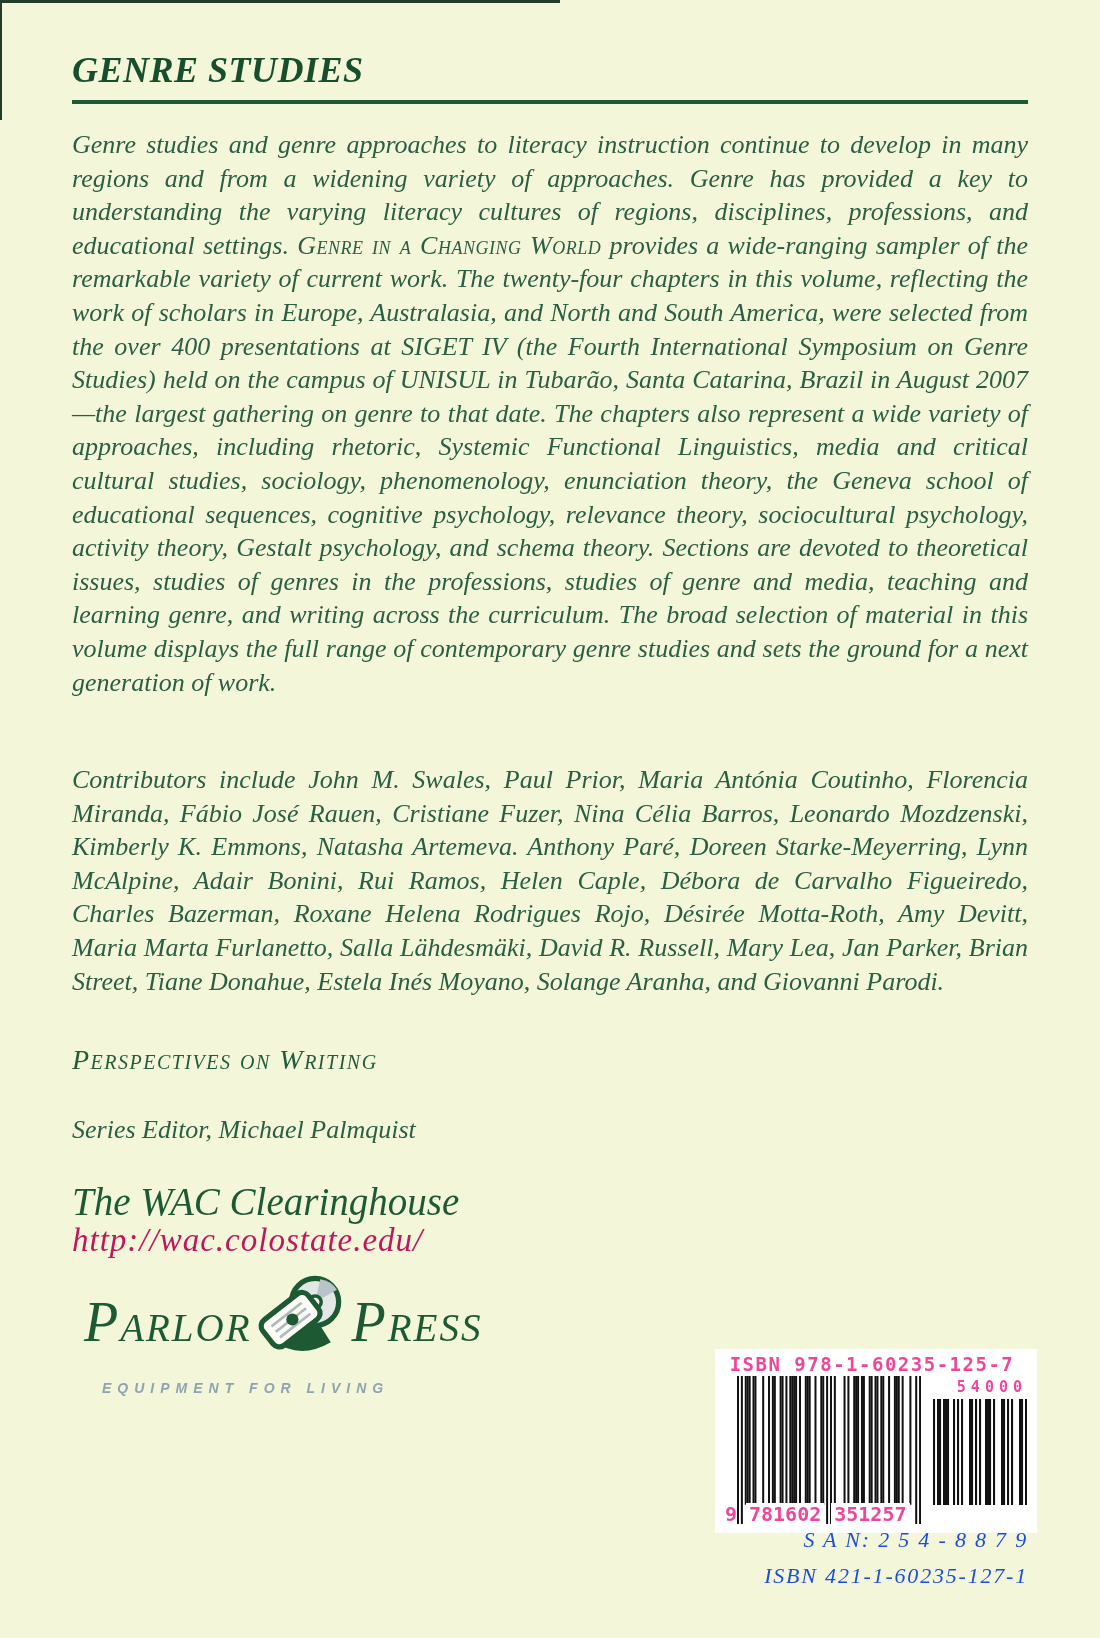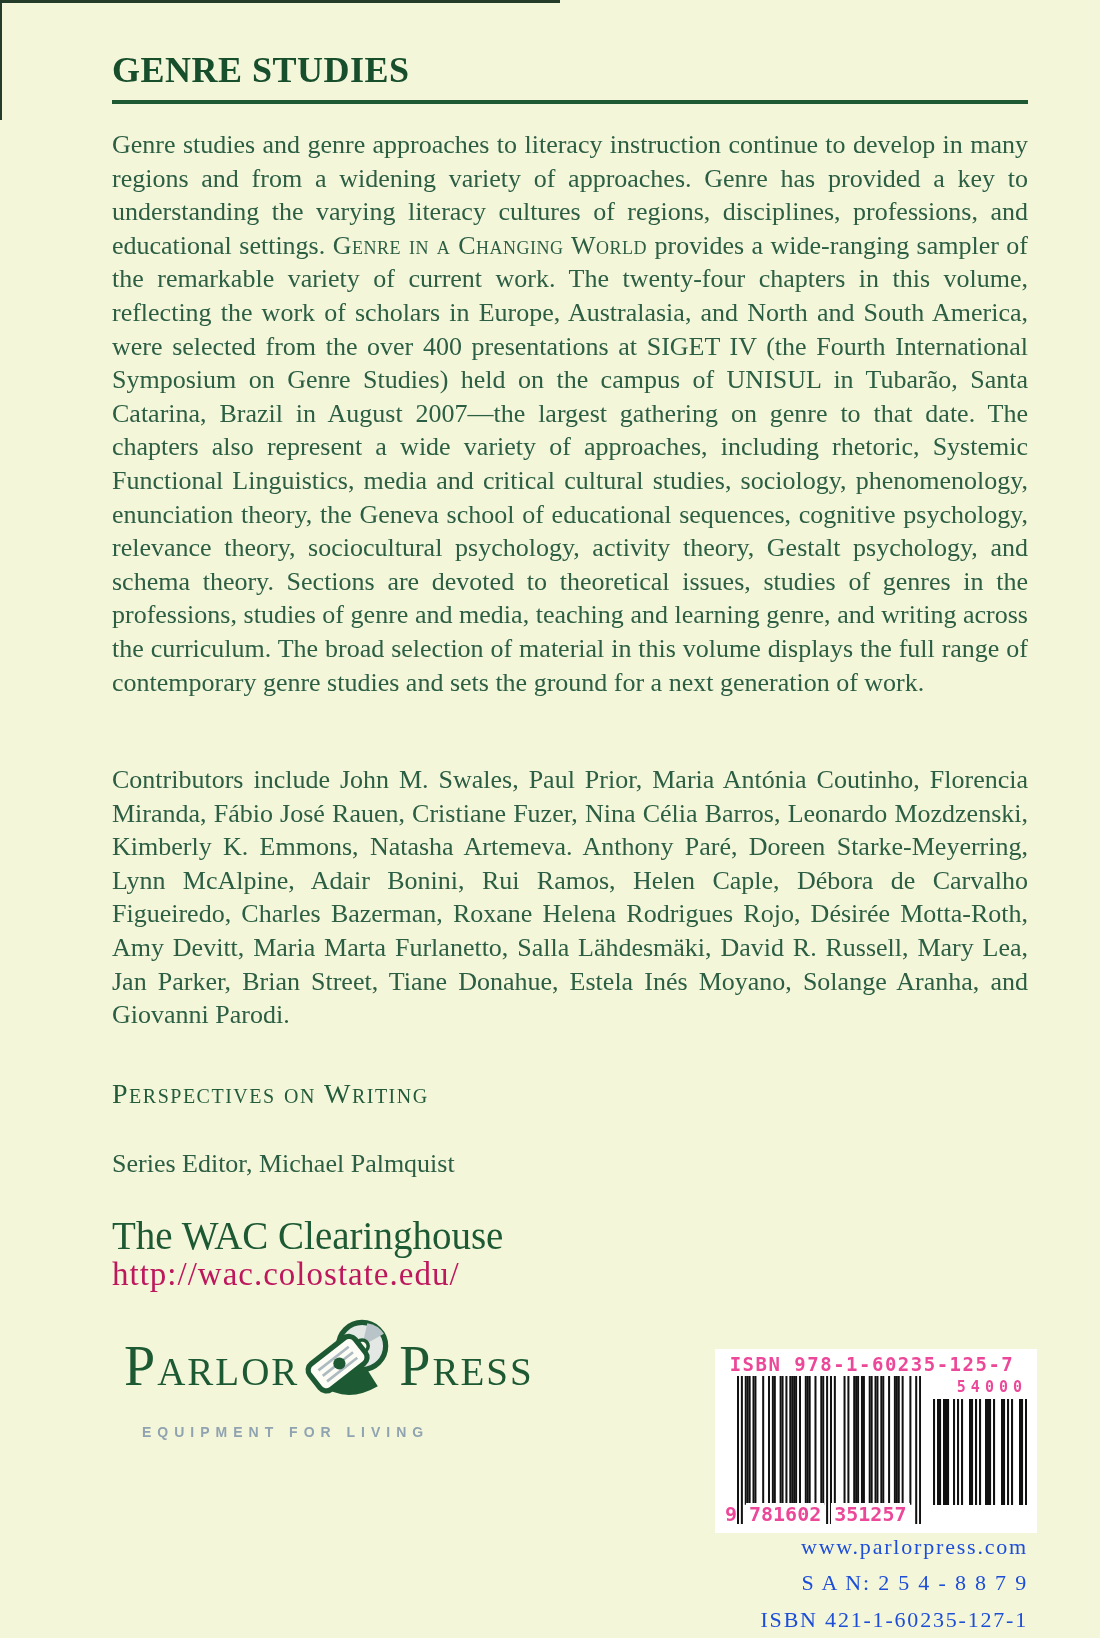--- a/index.html
+++ b/index.html
@@ -3,21 +3,21 @@
 <meta charset="utf-8">
 <style>
   html,body{margin:0;padding:0;}
   body{
     width:1100px;height:1638px;position:relative;overflow:hidden;
     background:#f4f6da;
     font-family:"Liberation Serif", serif;
     color:#2b5e43;
     -webkit-font-smoothing:antialiased;
   }
-  .page{padding:50px 72px 0 112px;position:relative;}
+  .page{padding:50px 72px 0 72px;position:relative;font-style:italic;}
   .edge-top{position:absolute;top:0;left:0;width:560px;height:3px;background:#243d2b;}
   .edge-left{position:absolute;top:0;left:0;width:2px;height:120px;background:#243d2b;}
 
   h1.title{
     margin:0 0 10px 0;
     font-size:36px;line-height:40px;font-weight:bold;
     letter-spacing:0.5px;color:#174e2c;
   }
   .rule{height:4px;background:#1d5a34;border:none;margin:0 0 24px 0;}
 
@@ -34,21 +34,21 @@
     text-align:justify;
   }
 
   .series{margin:0 0 32px 0;}
   .series-name{
     font-variant:small-caps;letter-spacing:1.5px;
     font-size:28px;line-height:32px;color:#235c3b;
   }
   .series-editor{font-size:26px;line-height:36px;margin-top:36px;}
 
-  .wac{margin:0 0 34px 0;}
+  .wac{margin:0 0 24px 0;}
   .wac-name{font-size:39px;line-height:44px;color:#1d5a34;}
   .wac-url{font-size:33px;line-height:32px;letter-spacing:1px;color:#be185d;}
 
   .logo-block{position:relative;height:118px;margin:0 0 8px 0;}
   .logo-row{display:flex;align-items:center;position:absolute;top:-6px;left:12px;}
   .logo-word{
     font-variant:small-caps;font-size:56px;line-height:56px;
     color:#1d5a34;letter-spacing:2px;font-weight:normal;
   }
   .logo-icon{margin:0 2px;position:relative;top:-4px;}

